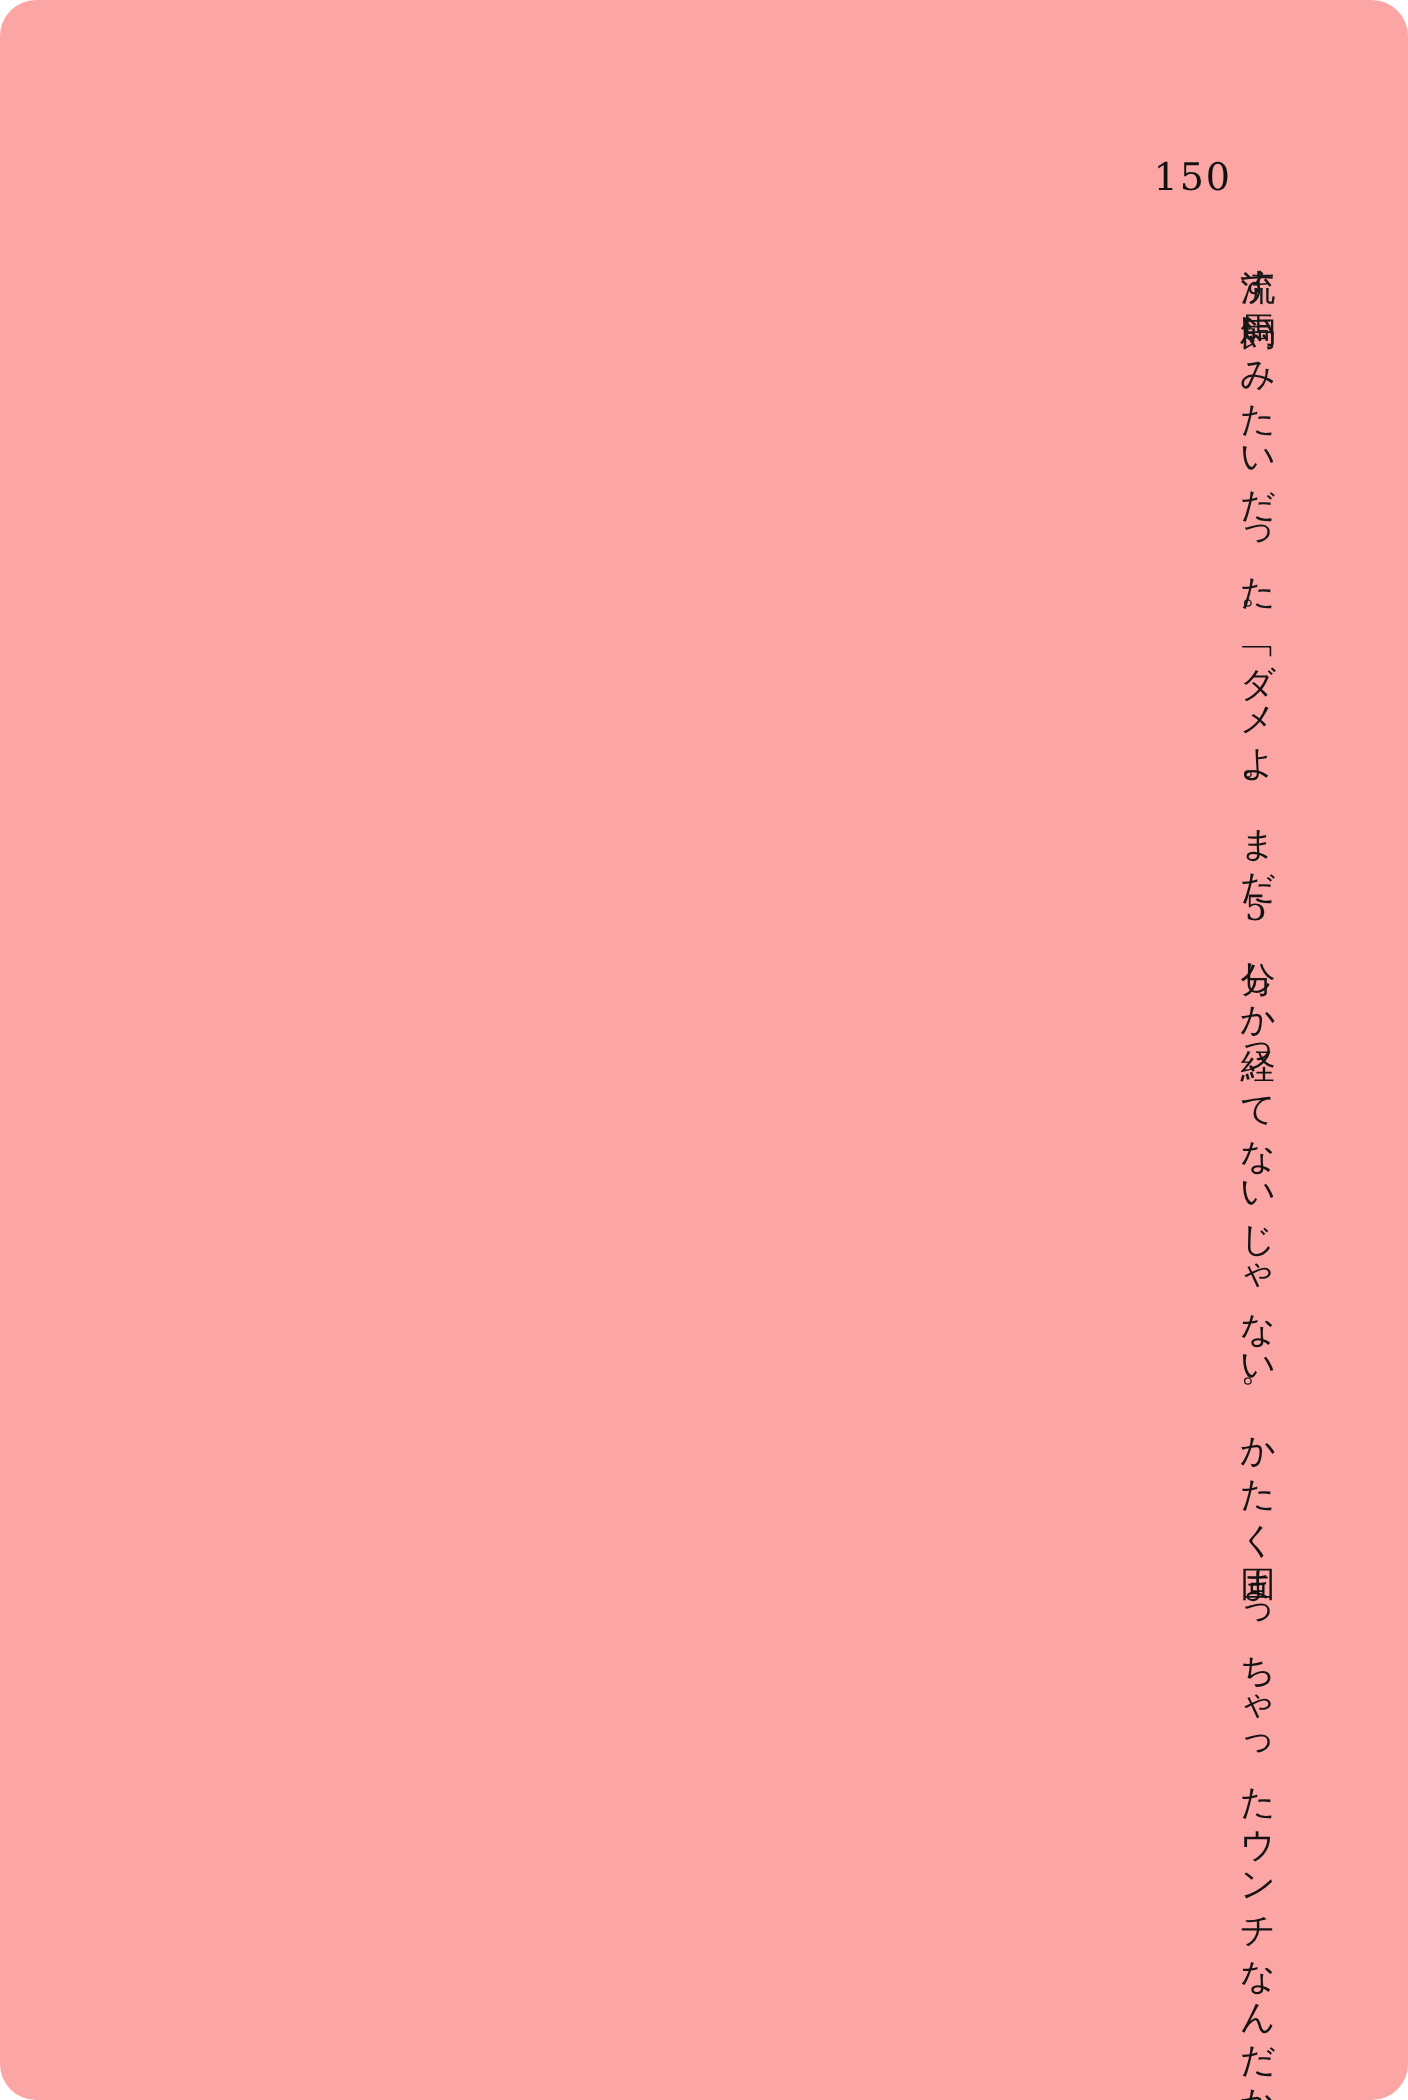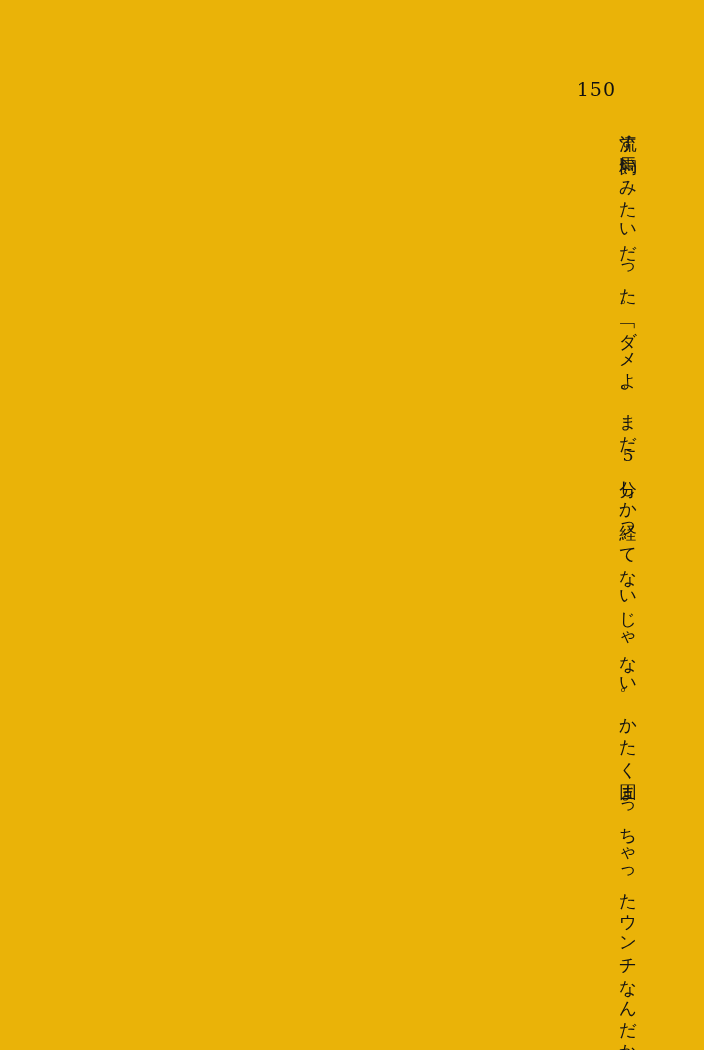--- a/index.html
+++ b/index.html
@@ -14,21 +14,22 @@
     color: #1a1a1a;
     overflow: hidden;
     position: relative;
   }
   .page {
     position: absolute;
     left: 0;
     top: 0;
     width: 704px;
     height: 1050px;
-    background: #eab308;
+    background: #fca5a5;
+    border-radius: 18px;
   }
   
   .page-number {
     position: absolute;
     top: 78px;
     right: 88px;
     font-size: 19px;
     letter-spacing: 1px;
     font-family: "DejaVu Serif", "Liberation Serif", serif;
     color: #111;

